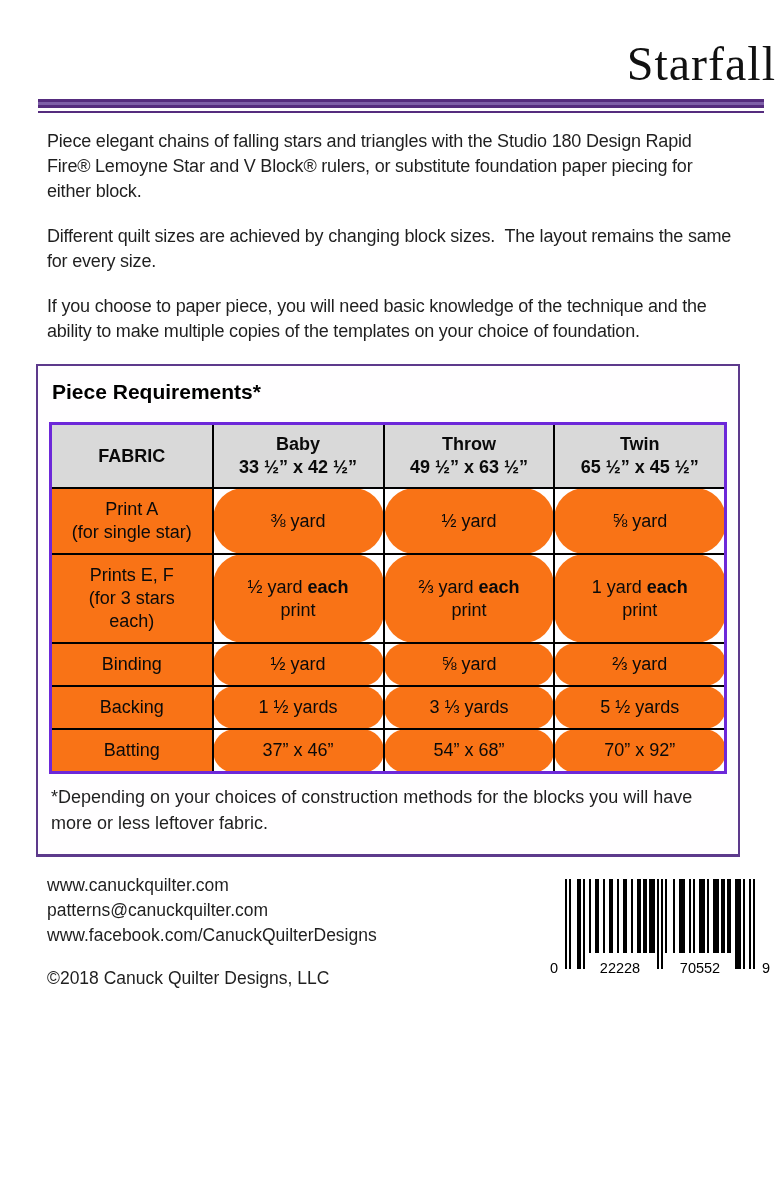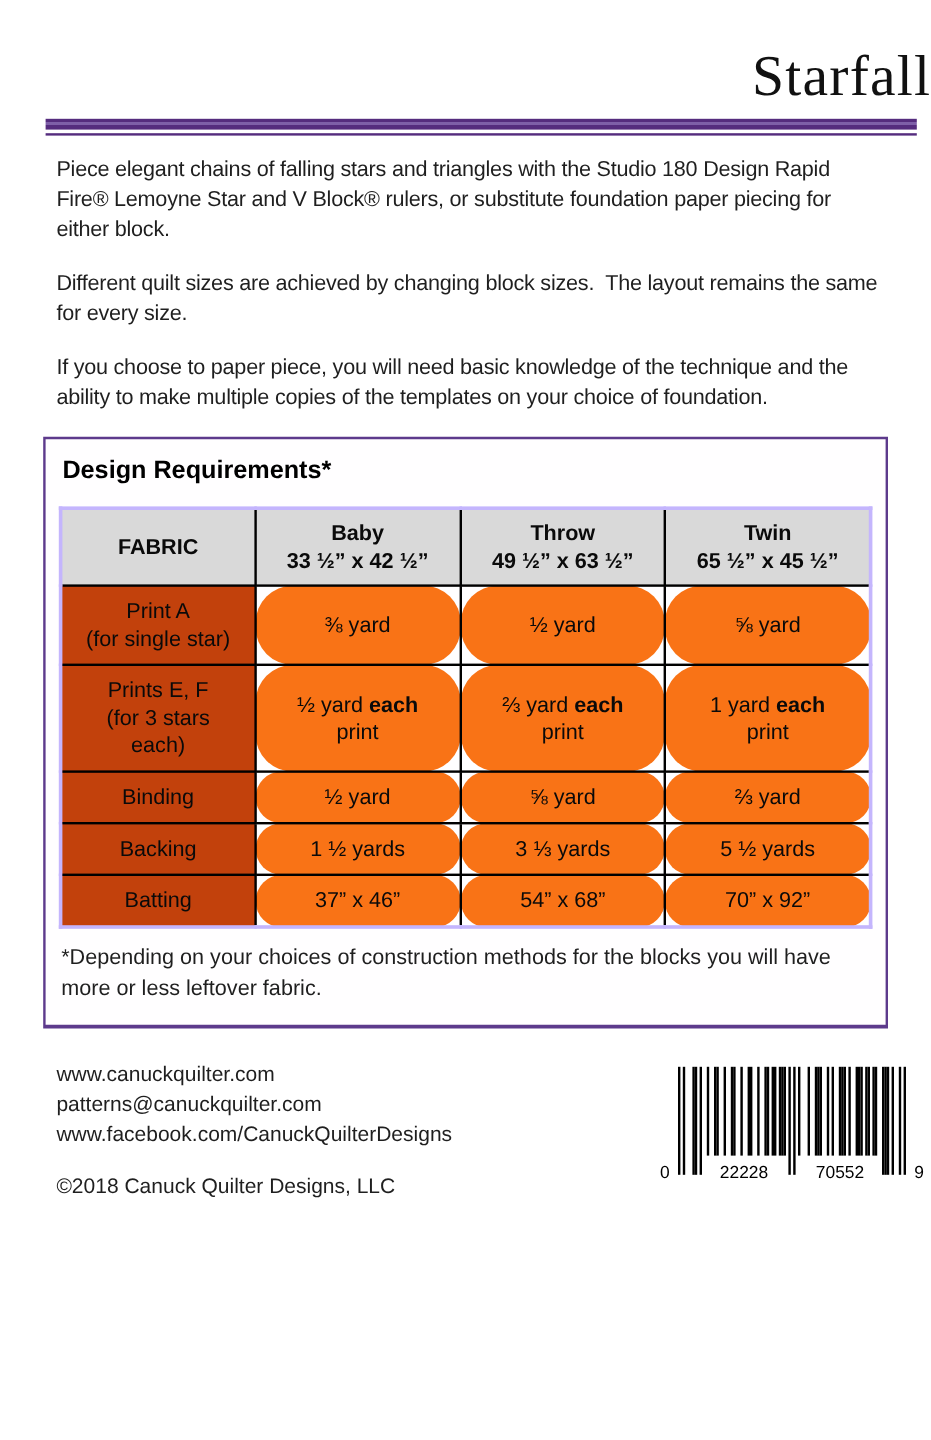--- a/index.html
+++ b/index.html
@@ -30,35 +30,35 @@
     white-space:pre-wrap; margin-bottom:20px;
   }
 
   
   .fr-box {
     margin:6px 36px 0 36px; width:704px;
     border:2px solid #5d3a8c; border-bottom-width:3px;
     padding:12px 11px 14px 11px; background:#fffeff;
   }
   .fr-heading { font-size:21px; font-weight:bold; color:#000; margin:2px 0 18px 3px; }
-  table.fr-table { border-collapse:collapse; width:100%; border:3px solid #c4b5fd; table-layout:fixed; }
+  table.fr-table { border-collapse:collapse; width:100%; border:3px solid #6d28d9; table-layout:fixed; }
   .fr-table th, .fr-table td {
     border:2px solid #000; text-align:center; vertical-align:middle;
     font-size:18px; line-height:23px; white-space:pre-line; color:#0a0a0a;
   }
   .fr-table thead th { background:#d9d9d9; font-weight:bold; padding:8px 2px; }
   .fr-table th.col-fabric { width:24%; }
   .fr-table th.col-size  { width:25.33%; }
-  .fr-table tbody th { background:#c2410c; font-weight:normal; padding:9px 4px; }
+  .fr-table tbody th { background:#f97316; font-weight:normal; padding:9px 4px; }
   .fr-table tbody td { background:#f97316; padding:9px 2px;border-radius:31px; }
   .fr-table tbody td b { font-weight:bold; }
   .footnote { font-size:18px; line-height:26px; margin:10px 2px 4px 2px; white-space:pre-wrap; }
 
   
-  .footer { position:relative; margin-top:26px; padding-left:47px; height:150px; }
+  .footer { position:relative; margin-top:16px; padding-left:47px; height:150px; }
   .contact div { font-size:17.5px; line-height:25px; }
   .copyright { font-size:17.5px; margin-top:20px; }
 
   
   .barcode { position:absolute; top:6px; right:21px; width:190px; height:94px; background:#fff; }
   .bars { display:flex; align-items:flex-start; height:90px; }
   .bars i { display:block; width:2px; }
   .bars i.on  { background:#000; }
   .bars i.off { background:transparent; }
   .bars i.tall  { height:90px; }
@@ -81,21 +81,21 @@
     <div class="rule-thin"></div>
   </div>
 
   <div class="intro" id="intro">
       <p class="para">Piece elegant chains of falling stars and triangles with the Studio 180 Design Rapid Fire® Lemoyne Star and V Block® rulers, or substitute foundation paper piecing for either block.</p>
       <p class="para">Different quilt sizes are achieved by changing block sizes.  The layout remains the same for every size.</p>
       <p class="para">If you choose to paper piece, you will need basic knowledge of the technique and the ability to make multiple copies of the templates on your choice of foundation.</p>
     </div>
 
   <div class="fr-box">
-    <div class="fr-heading">Design Requirements*</div>
+    <div class="fr-heading">Piece Requirements*</div>
     <table class="fr-table">
       <thead id="fr-head">
           <tr>
             <th class="col-fabric">FABRIC</th>
             <th class="col-size">Baby
 33 ½” x 42 ½”</th>
             <th class="col-size">Throw
 49 ½” x 63 ½”</th>
             <th class="col-size">Twin
 65 ½” x 45 ½”</th>

